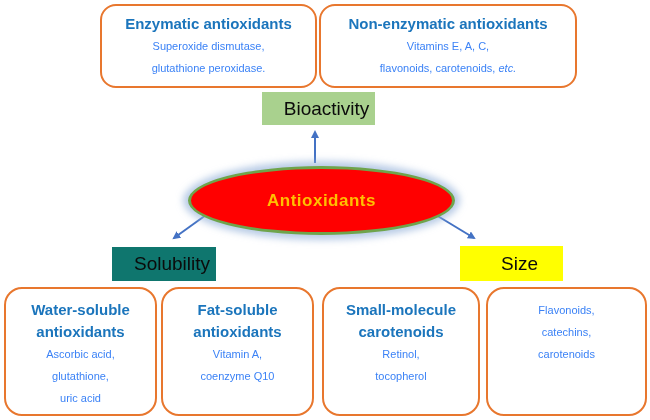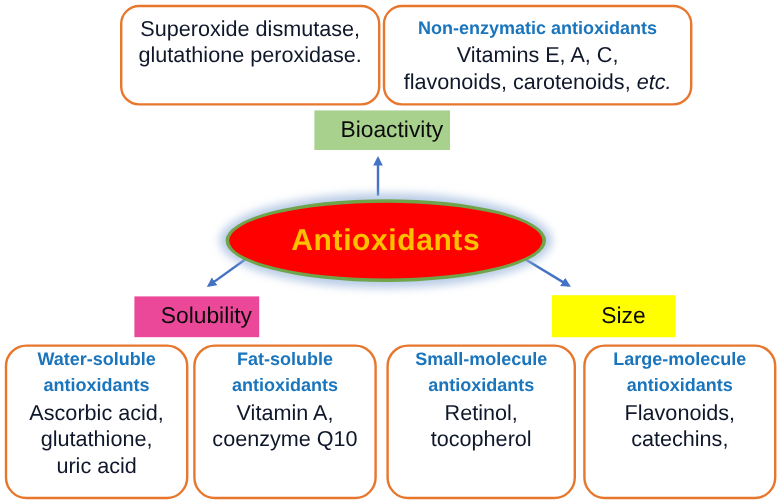--- a/index.html
+++ b/index.html
@@ -20,71 +20,72 @@
     text-align:center;
   }
   .obox.bottom{border-radius:18px;}
   .heading{
     color:#1B75BC;
     font-weight:bold;
     font-size:15px;
     line-height:22px;
   }
   .bline{
-    color:#0f172a;
-    font-size:18px;
+    color:#3b82f6;
+    font-size:11px;
     line-height:22px;
   }
   .it{font-style:italic;margin-top:18px;}
   .cat{
     position:absolute;
     display:flex;align-items:center;justify-content:center;
     font-size:19px;color:#0b0b0b;
     box-sizing:border-box;
     padding-left:16px;
   }
   .cat.bioactivity{background:#A9D18E;}
-  .cat.solubility{background:#ec4899;}
+  .cat.solubility{background:#0f766e;}
   .cat.size{background:#FFFF00;margin-left:28px;}
   .ellipse{
     position:absolute;
     left:188px;top:166px;width:267px;height:69px;
     background:#FF0000;
     border:3px solid #6FA44B;
     border-radius:50%;
     box-sizing:border-box;
     display:flex;align-items:center;justify-content:center;
     box-shadow:0 0 7px 5px rgba(148,176,216,0.65);
   }
   .ellipse-label{
     color:#FFC000;
-    font-size:25px;
+    font-size:17px;
     font-weight:bold;
     letter-spacing:0.5px;
   }
   .pad-top{padding-top:7px;}
-  .pad-top-b{padding-top:0;}
+  .pad-top-b{padding-top:10px;}
 </style>
 </head>
 <body>
 
 <div class="canvas">
 
   <svg class="arrows" viewBox="0 0 650 420">
     <defs>
       <marker id="ah" markerWidth="9" markerHeight="9" refX="6" refY="4" orient="auto" markerUnits="userSpaceOnUse">
         <path d="M0,0 L8,4 L0,8 Z" fill="#4472C4"></path>
       </marker>
     </defs>
     <line x1="315" y1="163" x2="315" y2="132" stroke="#4472C4" stroke-width="2" marker-end="url(#ah)"></line>
     <line x1="206" y1="215" x2="174" y2="238" stroke="#4472C4" stroke-width="2" marker-end="url(#ah)"></line>
     <line x1="436" y1="215" x2="474" y2="238" stroke="#4472C4" stroke-width="2" marker-end="url(#ah)"></line>
   </svg>
 
   <div class="obox pad-top" style="left:100px;top:4px;width:217px;height:84px;">
+    <div class="heading">Enzymatic antioxidants</div>
     <div class="bline">Superoxide dismutase,</div>
     <div class="bline">glutathione peroxidase.</div>
   </div>
 
   <div class="obox pad-top" style="left:319px;top:4px;width:258px;height:84px;">
     <div class="heading">Non-enzymatic antioxidants</div>
     <div class="bline">Vitamins E, A, C,</div>
     <div class="bline"><span>flavonoids, carotenoids,</span> <span class="it">etc.</span></div>
   </div>
 
@@ -111,24 +112,24 @@
     <div class="bline">uric acid</div>
   </div>
 
   <div class="obox bottom pad-top-b" style="left:161px;top:287px;width:153px;height:129px;">
     <div class="heading">Fat-soluble antioxidants</div>
     <div class="bline">Vitamin A,</div>
     <div class="bline">coenzyme Q10</div>
   </div>
 
   <div class="obox bottom pad-top-b" style="left:322px;top:287px;width:158px;height:129px;">
-    <div class="heading">Small-molecule antioxidants</div>
+    <div class="heading">Small-molecule carotenoids</div>
     <div class="bline">Retinol,</div>
     <div class="bline">tocopherol</div>
   </div>
 
   <div class="obox bottom pad-top-b" style="left:486px;top:287px;width:161px;height:129px;">
-    <div class="heading">Large-molecule antioxidants</div>
     <div class="bline">Flavonoids,</div>
     <div class="bline">catechins,</div>
+    <div class="bline">carotenoids</div>
   </div>
 
 </div>
 
 </body></html>

